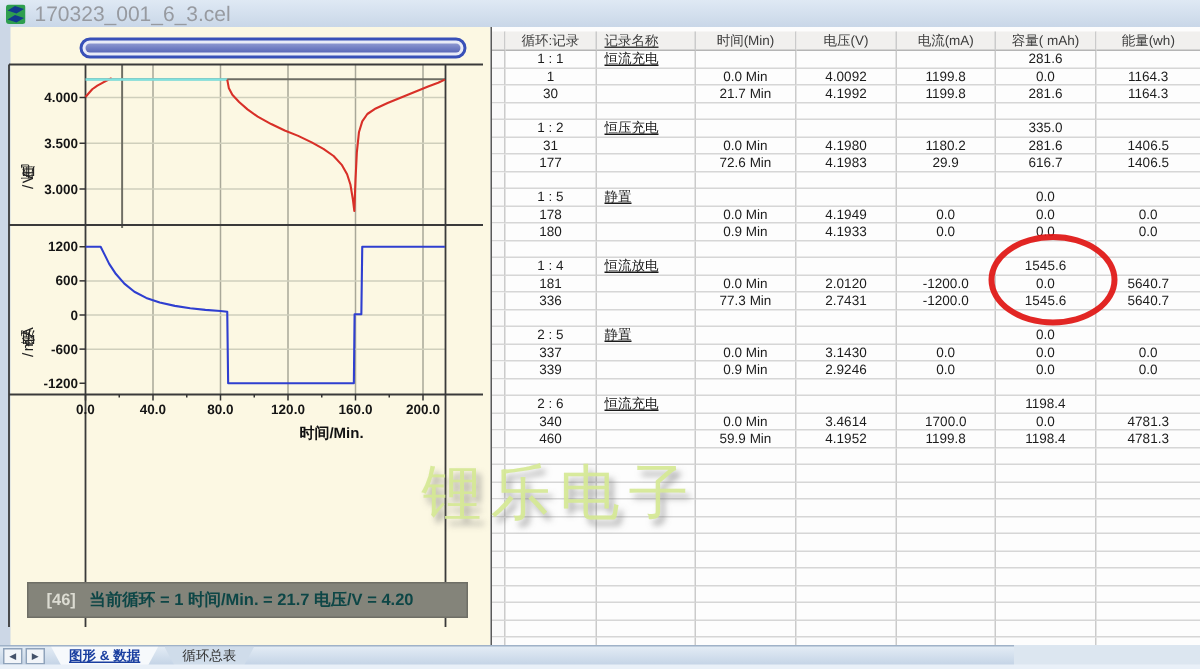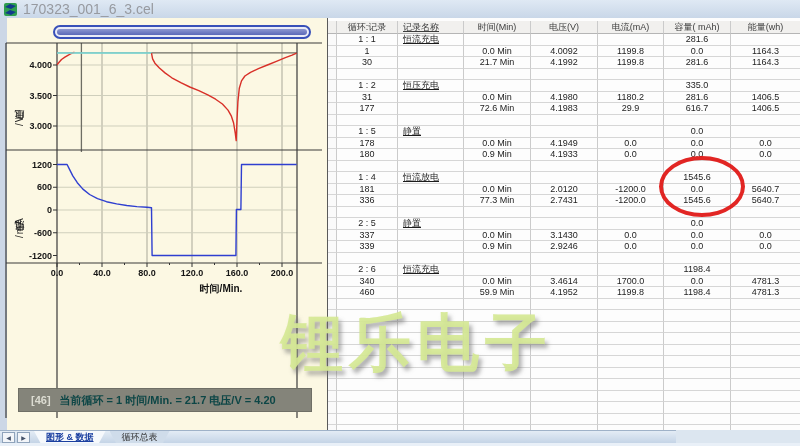--- a/index.html
+++ b/index.html
@@ -41,21 +41,21 @@
   .thead{height:13px;}
   .tc{box-sizing:border-box;border-right:1px solid #cbcbcb;border-bottom:1px solid #d6d6d6;
     font-size:9px;line-height:11.5px;height:11.5px;text-align:center;color:#1c1c1c;
     overflow:hidden;white-space:nowrap;}
   .g{width:9px;background:#fafafa;}
   .c0{width:61px;} .c1{width:66px;text-align:left;padding-left:5px;text-decoration:underline;}
   .c2{width:67px;} .c3{width:67px;} .c4{width:66px;} .c5{width:67px;} .c6{flex:1;}
   .redellipse{position:absolute;left:331px;top:138px;width:78px;height:53px;
     border:4px solid #df1411;border-radius:50%;opacity:.92;}
   
-  .watermark{position:absolute;left:281px;top:301px;font-size:62px;font-weight:bold;
+  .watermark{position:absolute;left:281px;top:301px;font-size:40px;font-weight:normal;
     letter-spacing:6px;color:rgba(213,232,148,0.92);
     text-shadow:3px 4px 4px rgba(110,110,110,0.55);z-index:50;pointer-events:none;}
   
   .tabbar{position:absolute;left:0;top:430px;width:676px;height:13px;
     background:linear-gradient(#e3ecf5,#c2d2e5);border-top:1px solid #9fb2c8;
     display:flex;align-items:stretch;z-index:60;}
   .navbtn{width:13px;height:11px;margin:1px 0 0 2px;background:#f2f5f9;
     border:1px solid #8fa3bb;font-size:6px;line-height:10px;text-align:center;
     color:#44526a;box-sizing:border-box;}
   .tab{margin-left:4px;padding:0 12px;font-size:9px;line-height:12px;

